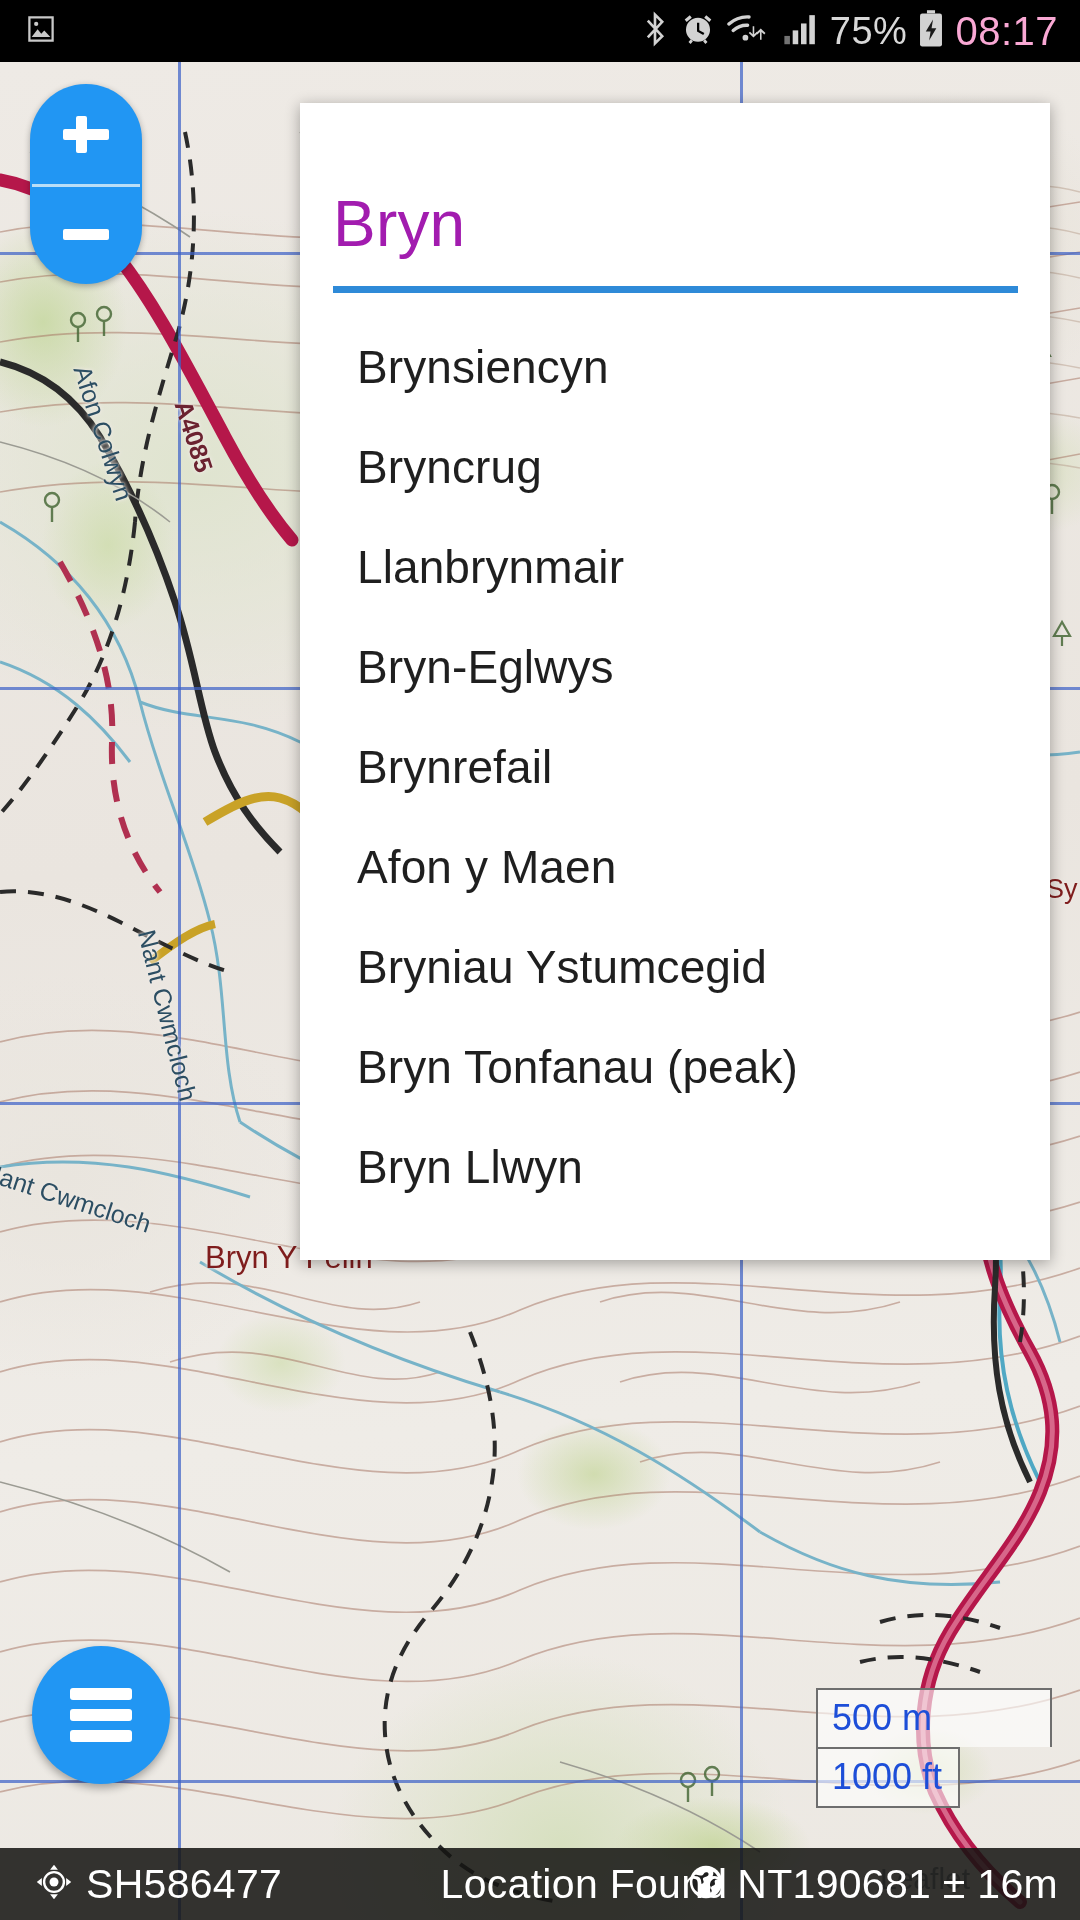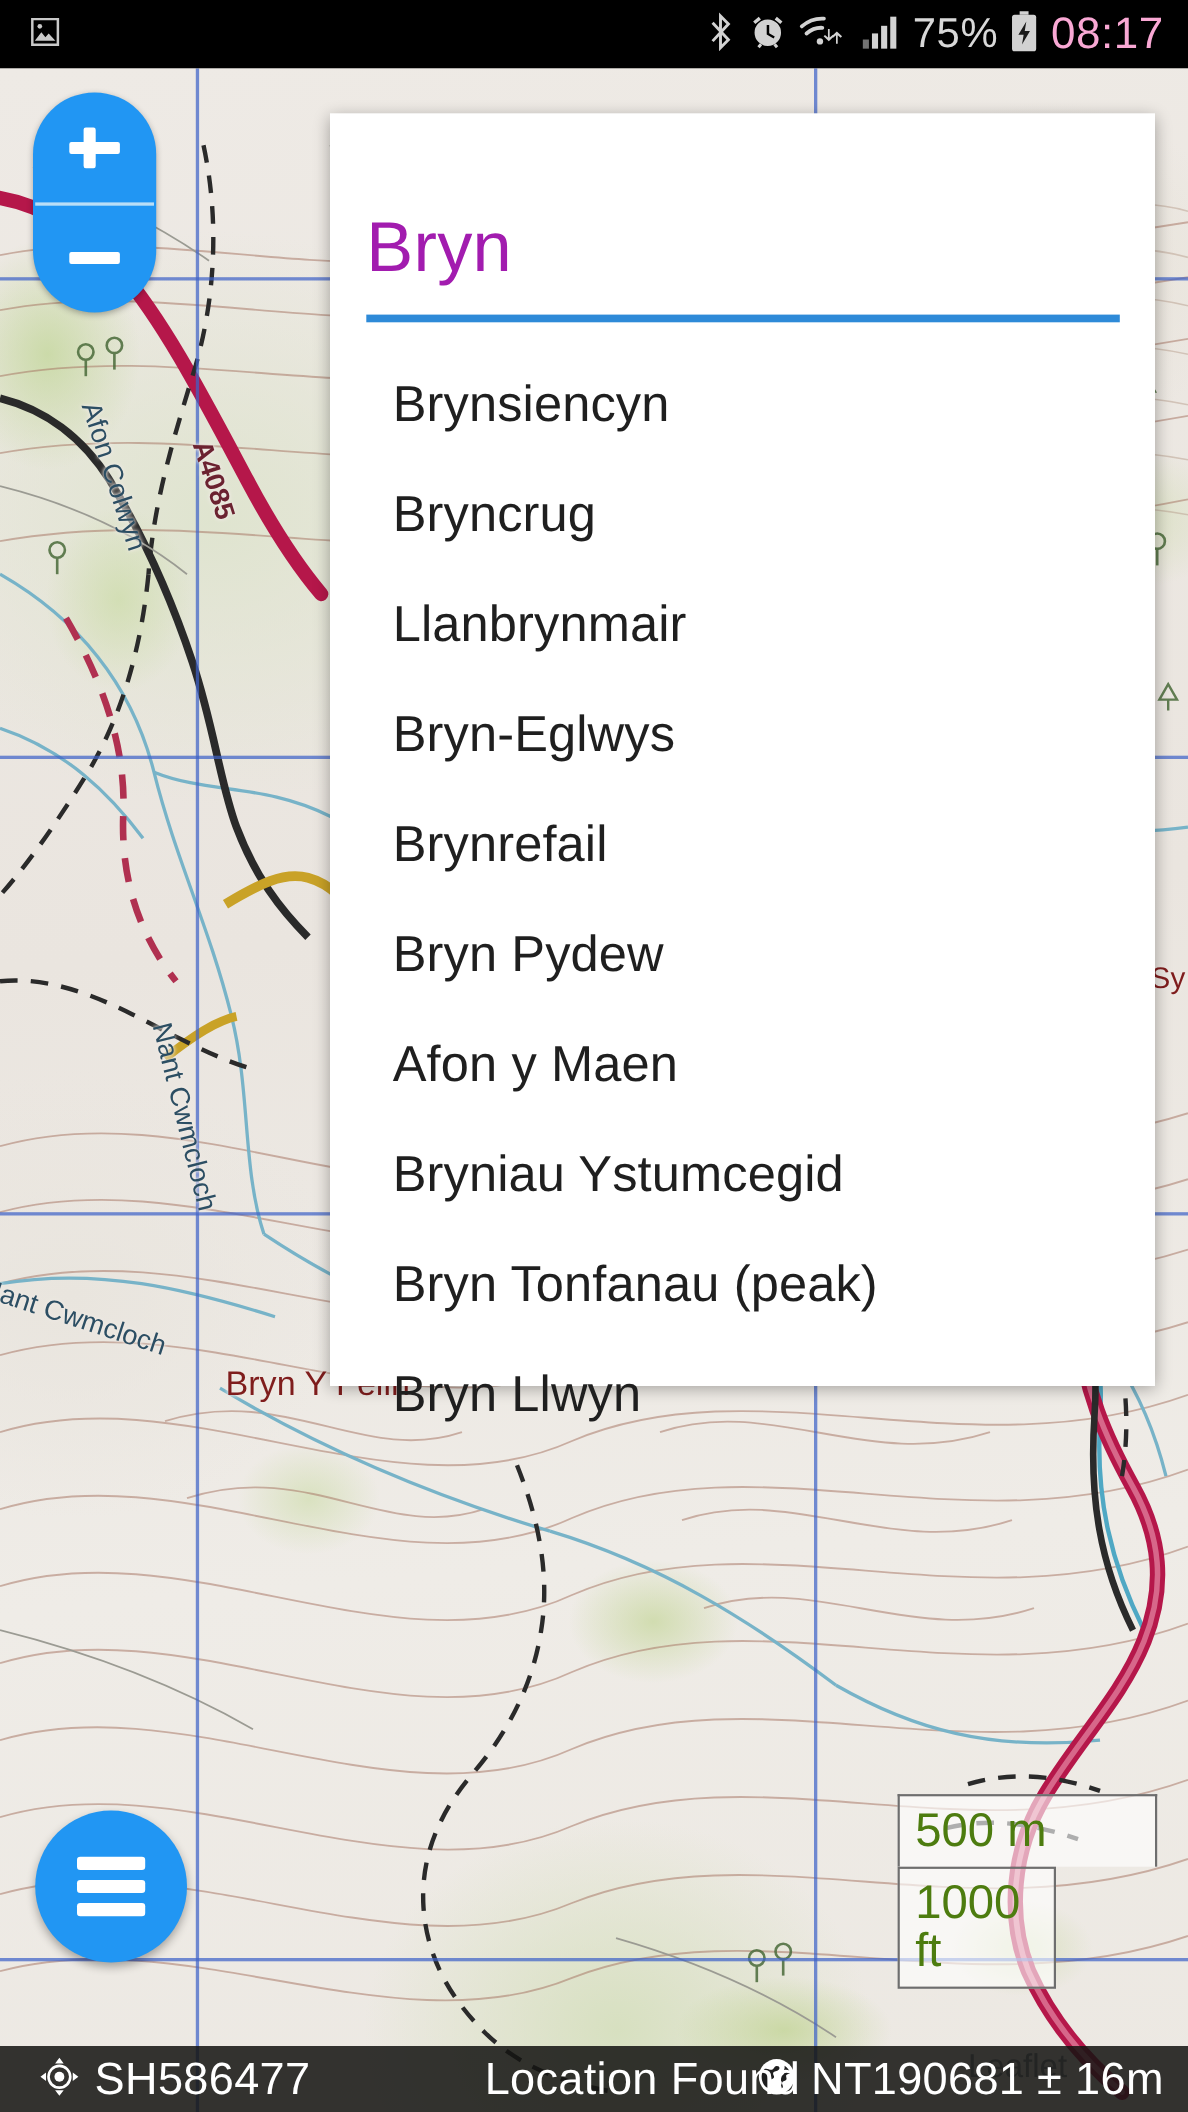--- a/index.html
+++ b/index.html
@@ -67,29 +67,29 @@
     display:flex; align-items:center; justify-content:center;
     box-shadow:0 4px 9px rgba(0,0,0,.32);
   }
   #fab .bars { width:62px; }
   #fab .bar { height:12px; background:#fff; border-radius:3px; margin:9px 0; }
 
   
   #scalebar { position:absolute; right:28px; bottom:112px; z-index:25; }
   .scale-row {
     background:rgba(255,255,255,.62); border:2px solid #6e6e6e;
-    color:#4d7c0f; font-size:43px; line-height:1;
+    color:#1d4ed8; font-size:36px; line-height:1;
     padding:10px 0 11px 14px; box-sizing:border-box;
   }
   .scale-m  { width:236px; border-bottom:none; }
   .scale-ft { width:144px; }
 
   
   #bottom-bar {
-    position:absolute; left:0; bottom:0; width:1080px; height:60px;
+    position:absolute; left:0; bottom:0; width:1080px; height:72px;
     background:rgba(20,20,18,.86); z-index:55;
     display:flex; align-items:center; color:#fff;
   }
   .bb-seg { display:flex; align-items:center; }
   .bb-left   { margin-left:36px; gap:14px; }
   .bb-center { position:absolute; left:50%; transform:translateX(-50%);margin-left:44px; }
   .bb-right  { margin-left:auto; margin-right:22px; gap:12px; }
   .bb-text { font-size:41px; line-height:1; letter-spacing:.3px; color:#fff; }
 
   
@@ -349,21 +349,20 @@
     <div id="search-field-wrap">
       <div id="search-input-text" placeholder="Search">Bryn</div>
       <div id="search-underline"></div>
     </div>
     <div id="suggestion-list">
       <div class="sugg">Brynsiencyn</div>
       <div class="sugg">Bryncrug</div>
       <div class="sugg">Llanbrynmair</div>
       <div class="sugg">Bryn-Eglwys</div>
       <div class="sugg">Brynrefail</div>
-      <div class="sugg">Bryn Pydew</div>
       <div class="sugg">Afon y Maen</div>
       <div class="sugg">Bryniau Ystumcegid</div>
       <div class="sugg">Bryn Tonfanau (peak)</div>
       <div class="sugg">Bryn Llwyn</div>
     </div>
   </div>
 
   <div id="status-bar">
     <div class="left">
       <span class="sb-ico">

